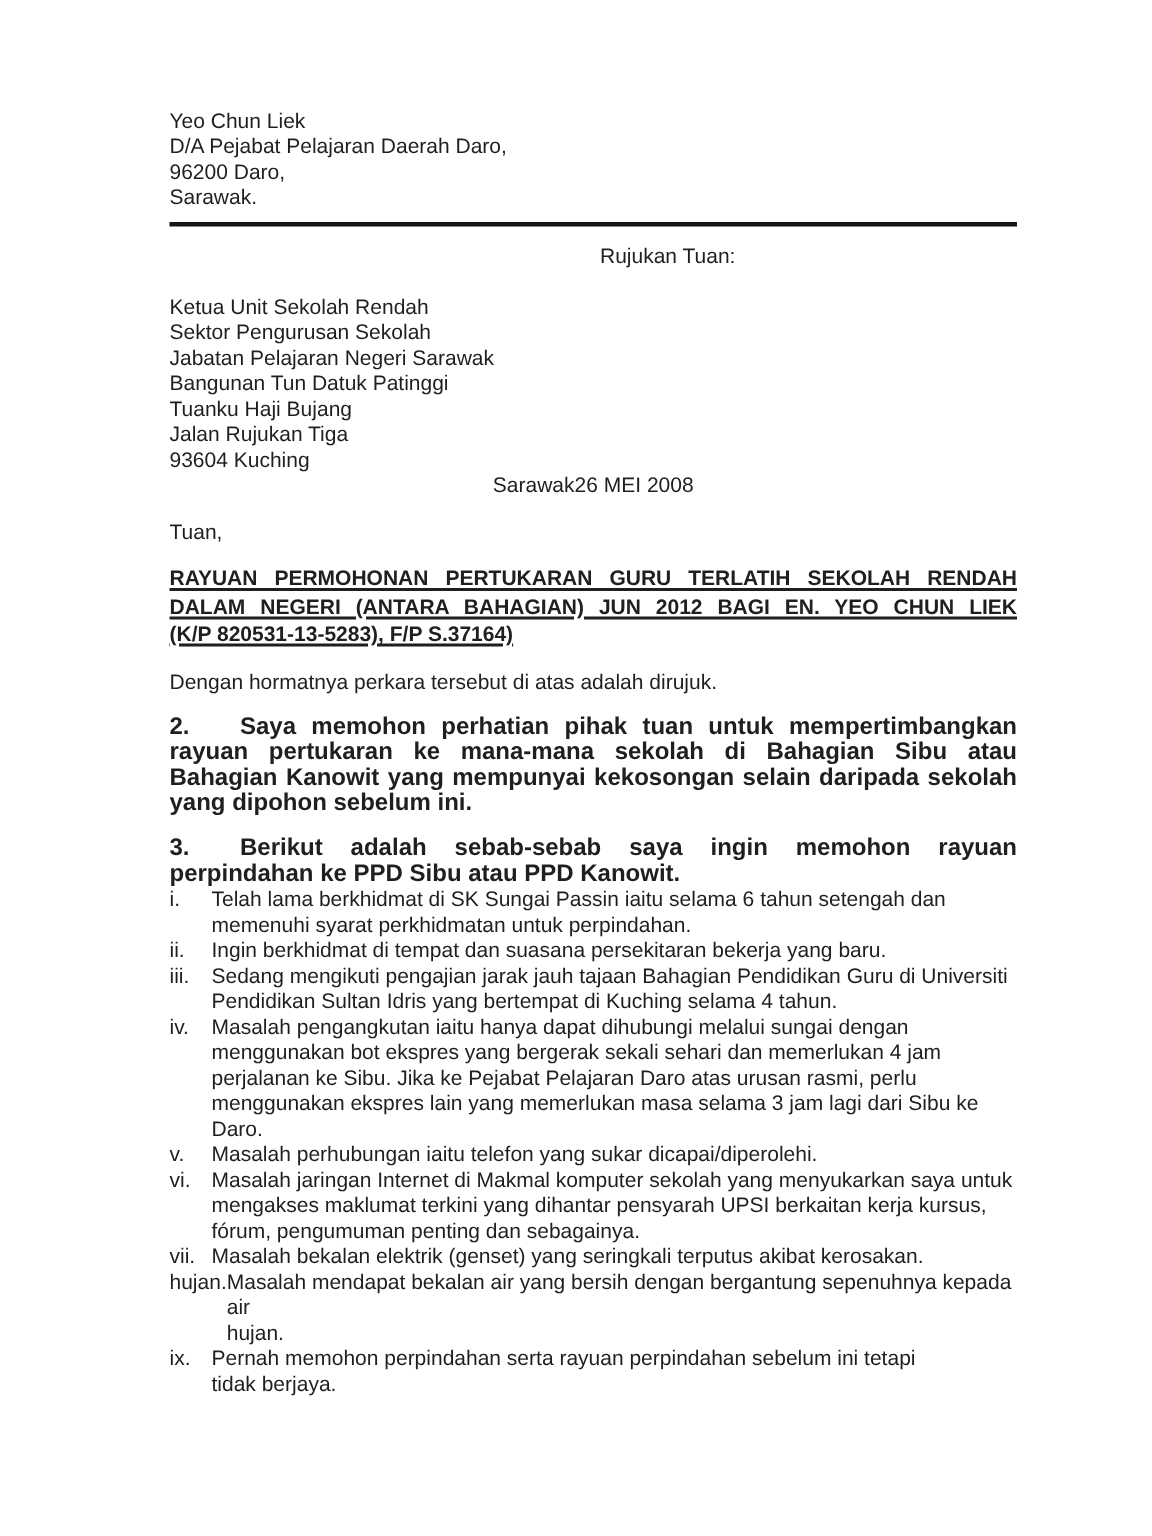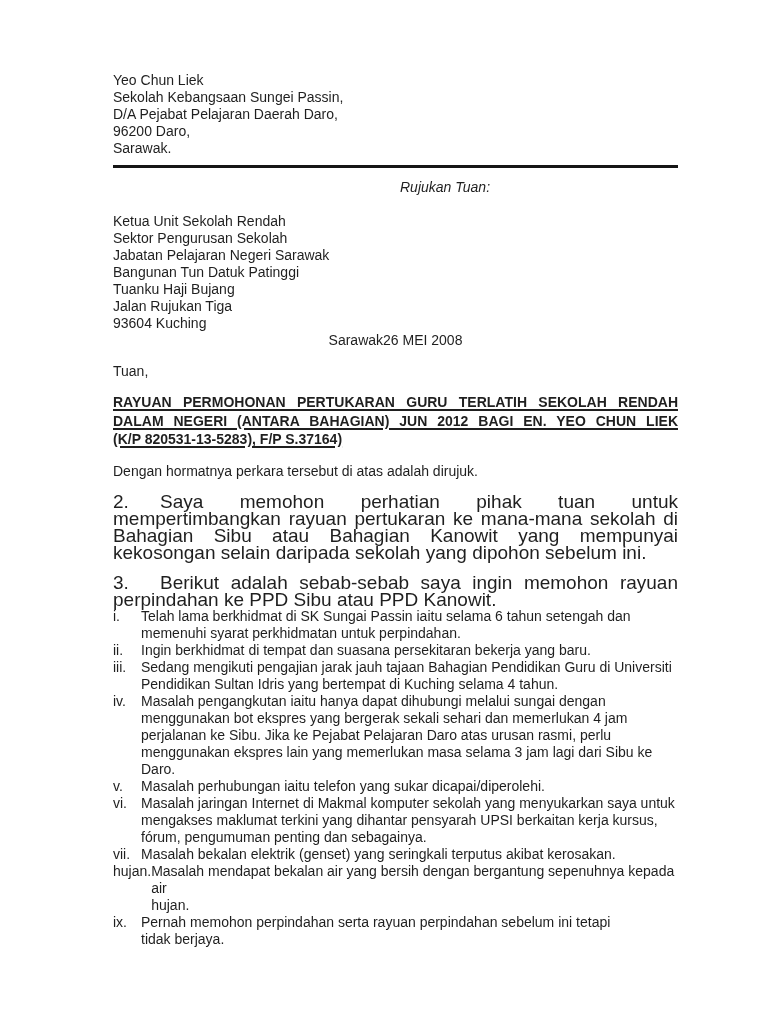--- a/index.html
+++ b/index.html
@@ -23,21 +23,21 @@
     font-size: 14px;
     line-height: 17px;
     white-space: nowrap;
   }
   .rule {
     border: 0;
     border-top: 3px solid #151515;
     margin: 8px 0 11px 0;
     width: 100%;
   }
-  .reference { margin-left: 287px; font-style: italic; }
+  .reference { margin-left: 287px; }
   .tlabel { display: inline-block; width: 83px; }
   .recipient { margin-top: 17px; }
   .rec-last {
     display: flex;
     justify-content: center;
     font-size: 14px;
     line-height: 17px;
   }
   .salutation { margin-top: 14px; }
   .subject {
@@ -51,42 +51,42 @@
     text-decoration-thickness: 1.5px;
     text-underline-offset: 2px;
   }
   .subject .just {
     text-align: justify;
     text-align-last: justify;
   }
   .opening { margin-top: 14px; }
   .para {
     margin: 13px 0 0 0;
-    font-size: 19px;
+    font-size: 16px;
     line-height: 17px;
     text-align: justify;
+    font-weight: bold;
   }
   .pnum { display: inline-block; width: 47px; }
   .reasons { margin-top: 0; }
   .reason {
     display: flex;
     font-size: 14px;
     line-height: 17px;
   }
   .rn { flex: 0 0 28px; }
   .rt { flex: 1; white-space: pre-line; }
 </style>
 </head>
 <body>
 
 <div class="page">
 
   <div class="sender">
     <div class="line">Yeo Chun Liek</div>
-    <div class="line">Sekolah Kebangsaan Sungei Passin,</div>
     <div class="line">D/A Pejabat Pelajaran Daerah Daro,</div>
     <div class="line">96200 Daro,</div>
     <div class="line">Sarawak.</div>
   </div>
 
   <hr class="rule">
 
   <div class="reference">
     <div class="line">Rujukan Tuan:</div>
   </div>

